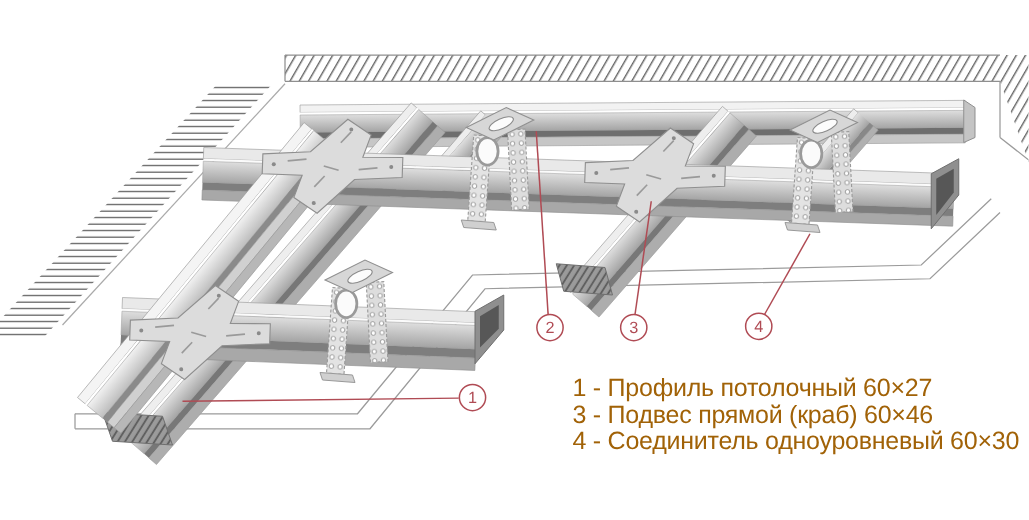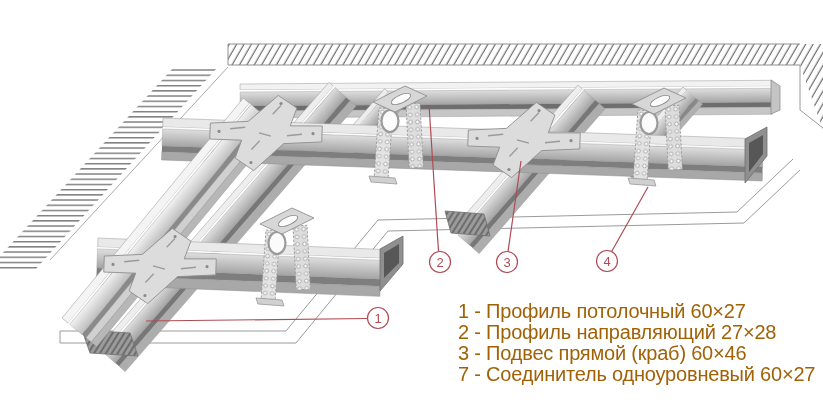--- a/index.html
+++ b/index.html
@@ -191,17 +191,16 @@
     <circle cx="607" cy="261" r="10.5" fill="#ffffff"></circle>
     <text x="378" y="322.5" text-anchor="middle" font-size="13" stroke="none" fill="#b04b54">1</text>
     <text x="440" y="266.5" text-anchor="middle" font-size="13" stroke="none" fill="#b04b54">2</text>
     <text x="507" y="266.5" text-anchor="middle" font-size="13" stroke="none" fill="#b04b54">3</text>
     <text x="607" y="265.5" text-anchor="middle" font-size="13" stroke="none" fill="#b04b54">4</text>
   </g>
 </svg>
 
 <div class="legend">
   <div>1 - Профиль потолочный 60×27</div>
-  <div>2 - Профиль направляющий 27×28</div>
   <div>3 - Подвес прямой (краб) 60×46</div>
-  <div>7 - Соединитель одноуровневый 60×27</div>
+  <div>4 - Соединитель одноуровневый 60×30</div>
 </div>
 </div>
 
 </body></html>

